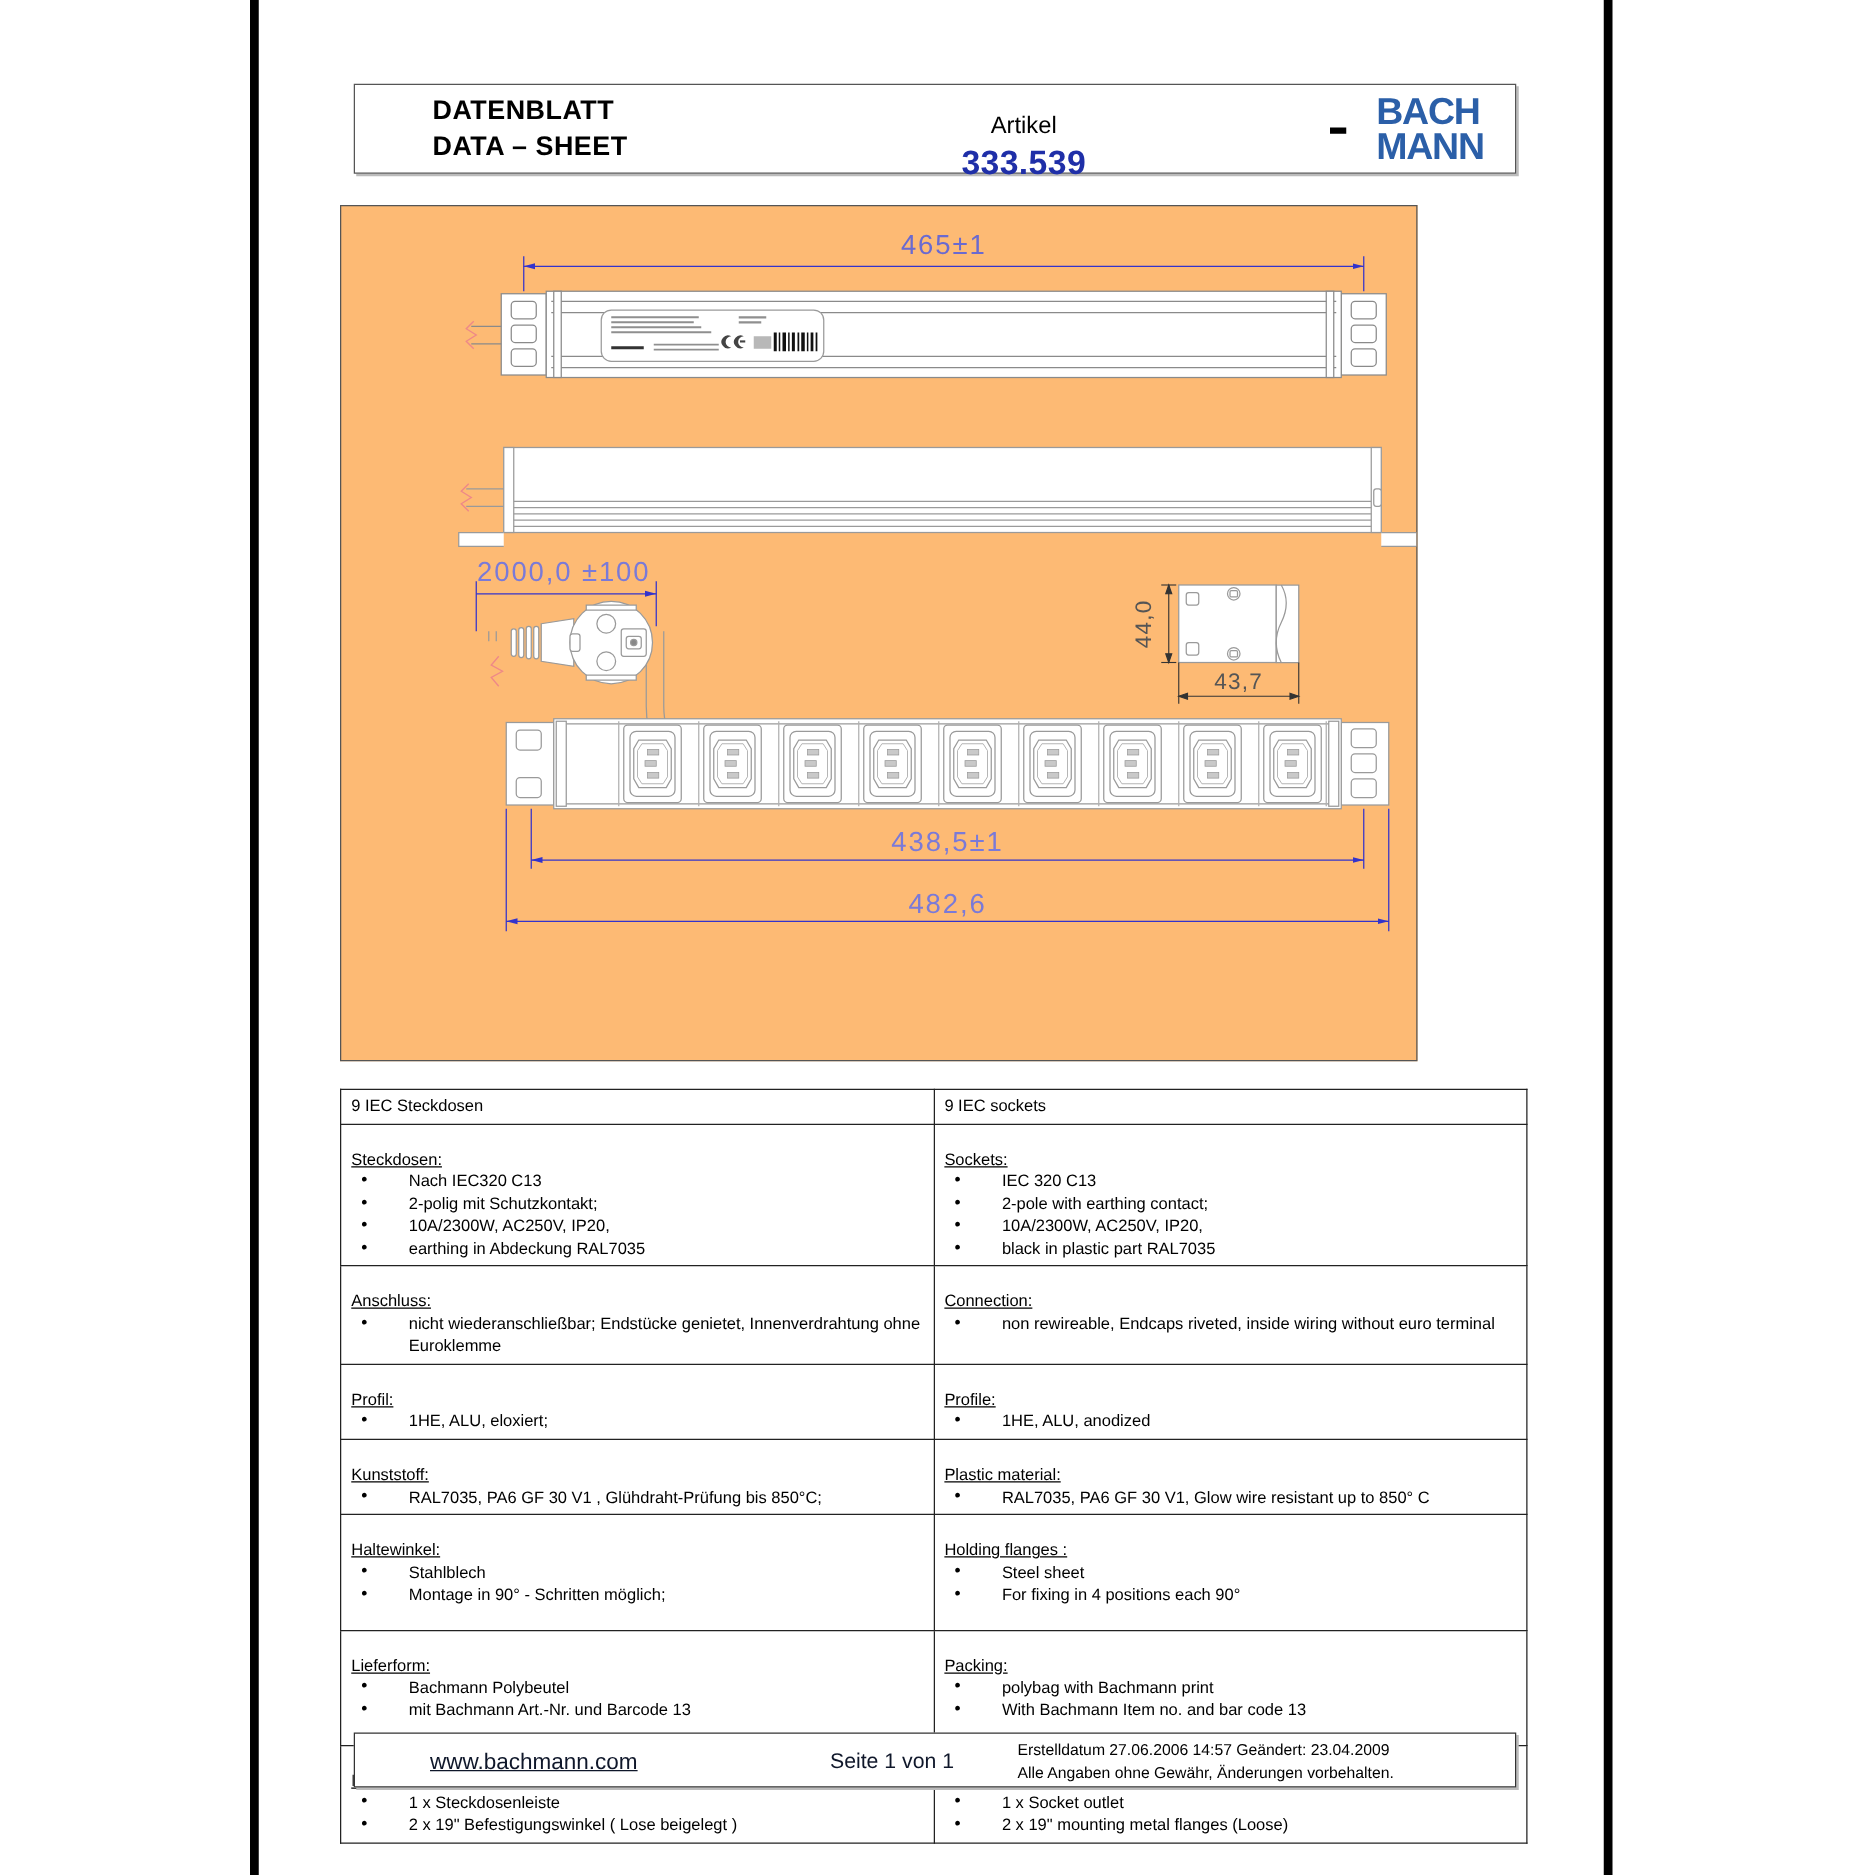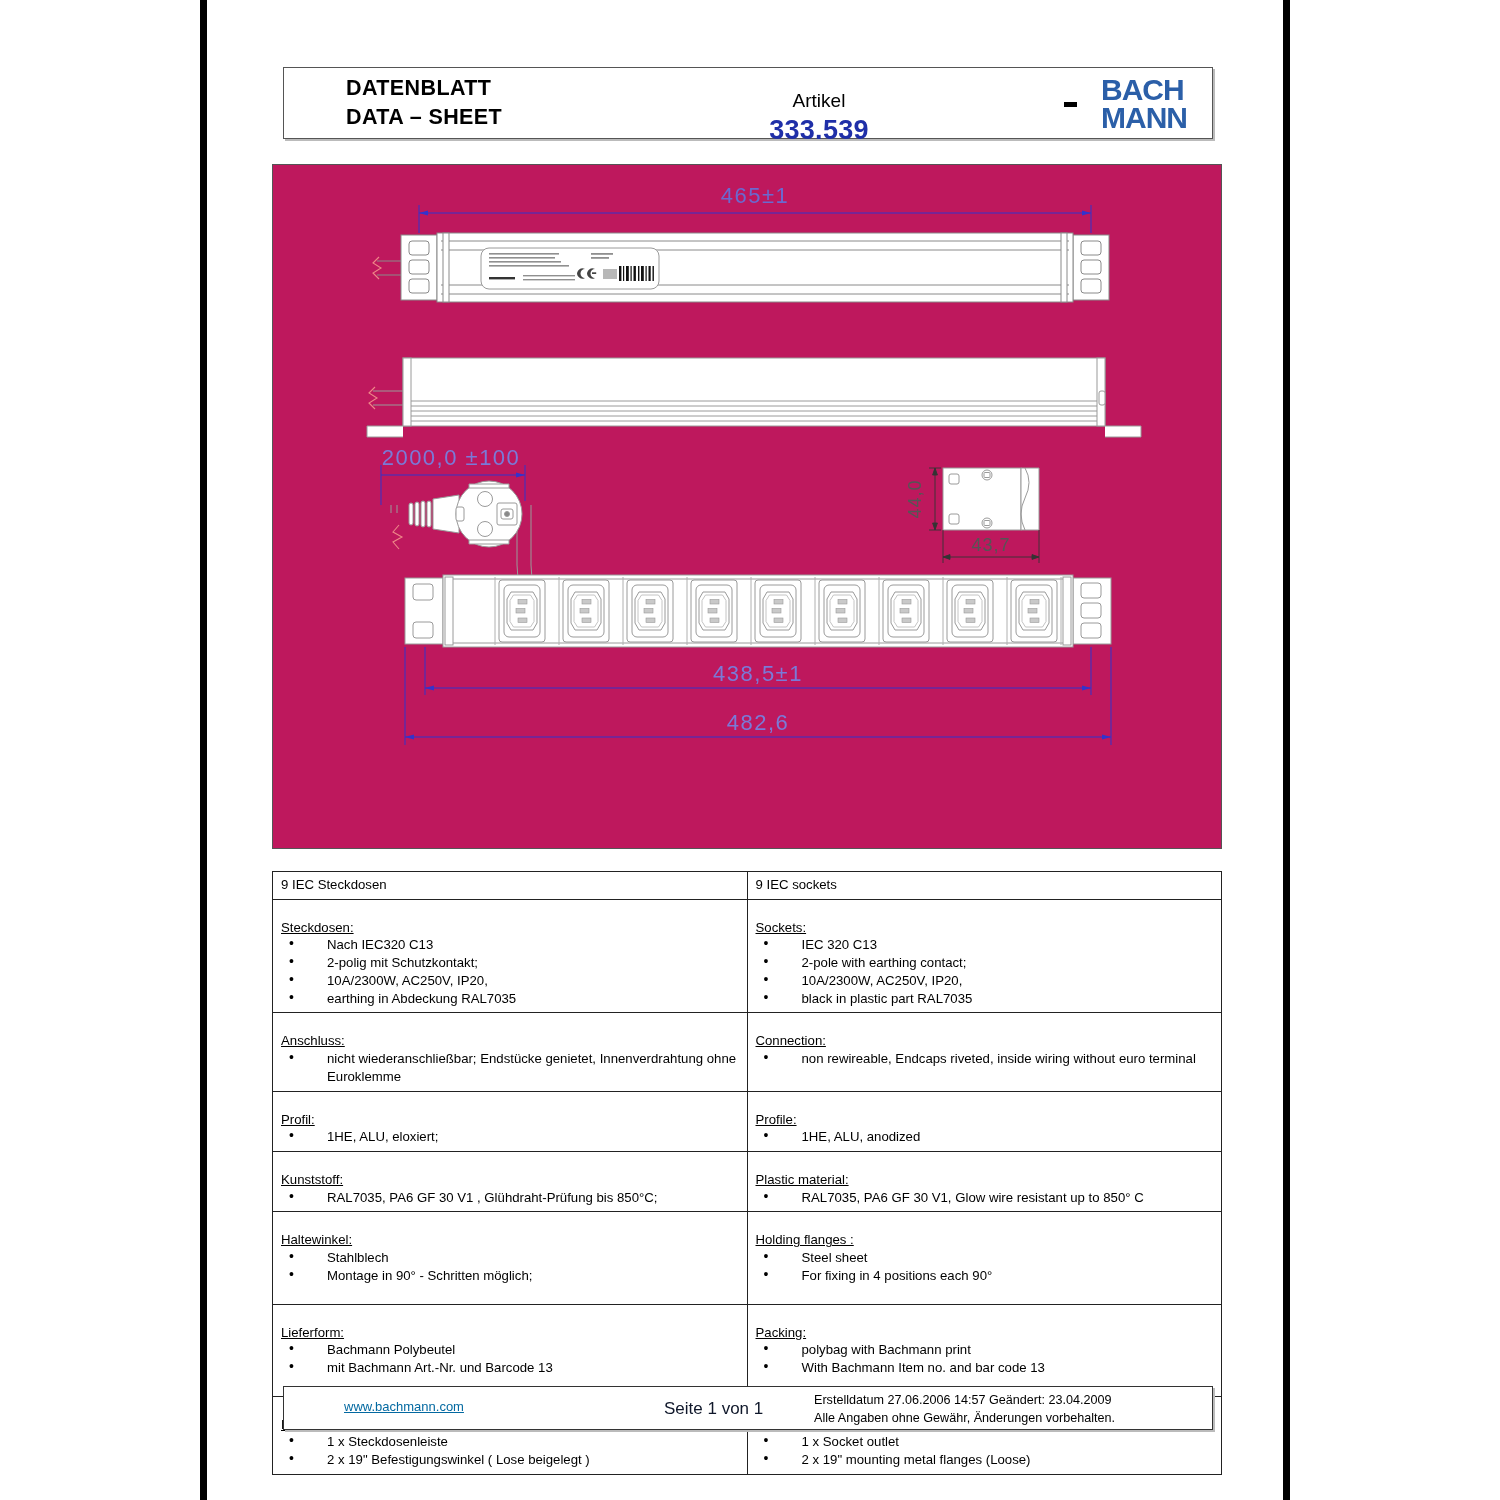--- a/index.html
+++ b/index.html
@@ -55,23 +55,23 @@
     position: absolute; left: 817px; top: 8px;
     font-weight: bold; color: #2B5FA8;
     font-size: 30px; line-height: 28px;
     letter-spacing: -1px;
   }
 
   
   #drawing-box {
     position: absolute;
     left: 272px; top: 164px;
-    width: 950px; height: 685px;
+    width: 862px; height: 685px;
     border: 1.4px solid #555;
-    background: #be185d;
+    background: #fdba74;
     overflow: hidden;
   }
   #drawing-svg { position: absolute; left: 0; top: 0; }
 
   
   #spec-table {
     position: absolute;
     left: 272px; top: 871px;
     width: 950px;
     border: 1.3px solid #222;
@@ -107,21 +107,21 @@
   #footer-block {
     position: absolute;
     left: 283px; top: 1386px;
     width: 930px; height: 44px;
     border: 1.4px solid #333;
     background: #fff;
     box-shadow: 2px 2px 0 #bbb;
   }
   #footer-url {
     position: absolute; left: 60px; top: 12px;
-    font-size: 13px; color: #0369a1;
+    font-size: 18px; color: #0f172a;
   }
   #footer-page {
     position: absolute; left: 380px; top: 12px;
     font-size: 17px; color: #0f172a;
   }
   #footer-dates {
     position: absolute; left: 530px; top: 4px;
     font-size: 12.6px; line-height: 18px; color: #000;
   }
 </style>

